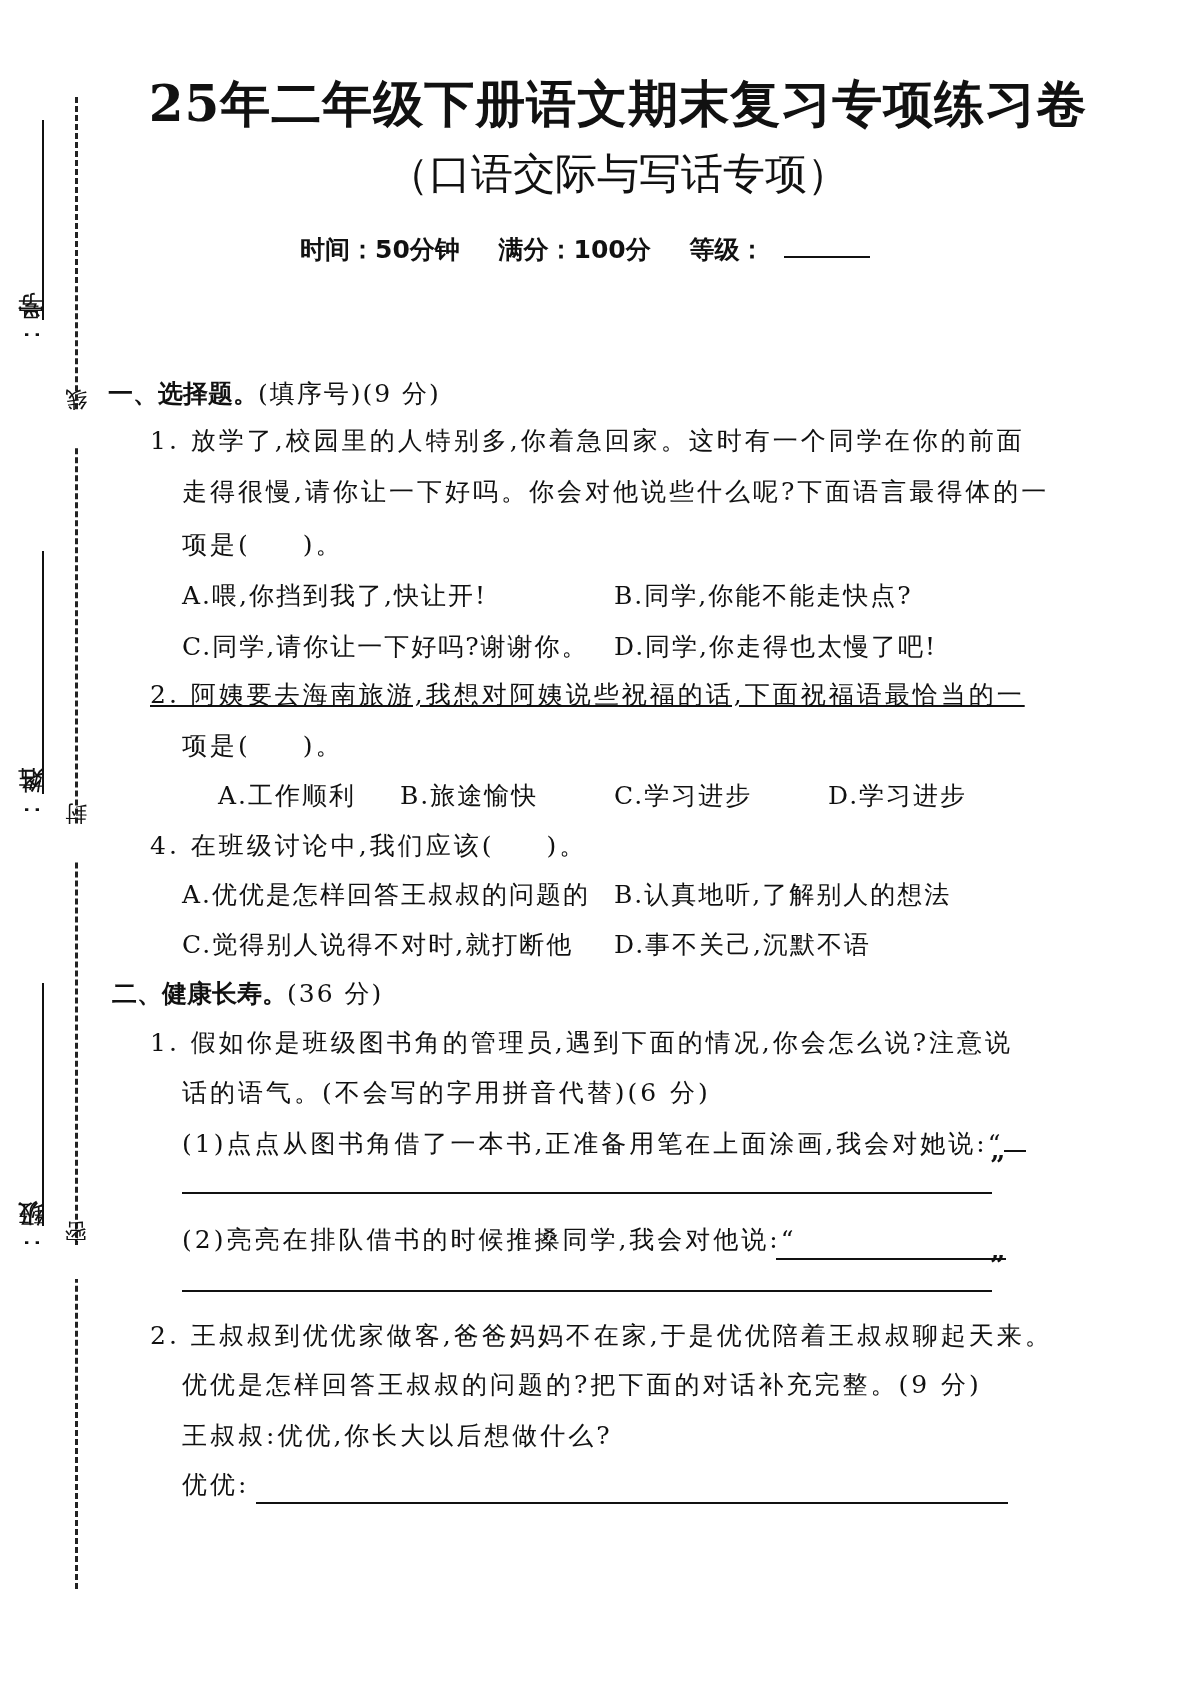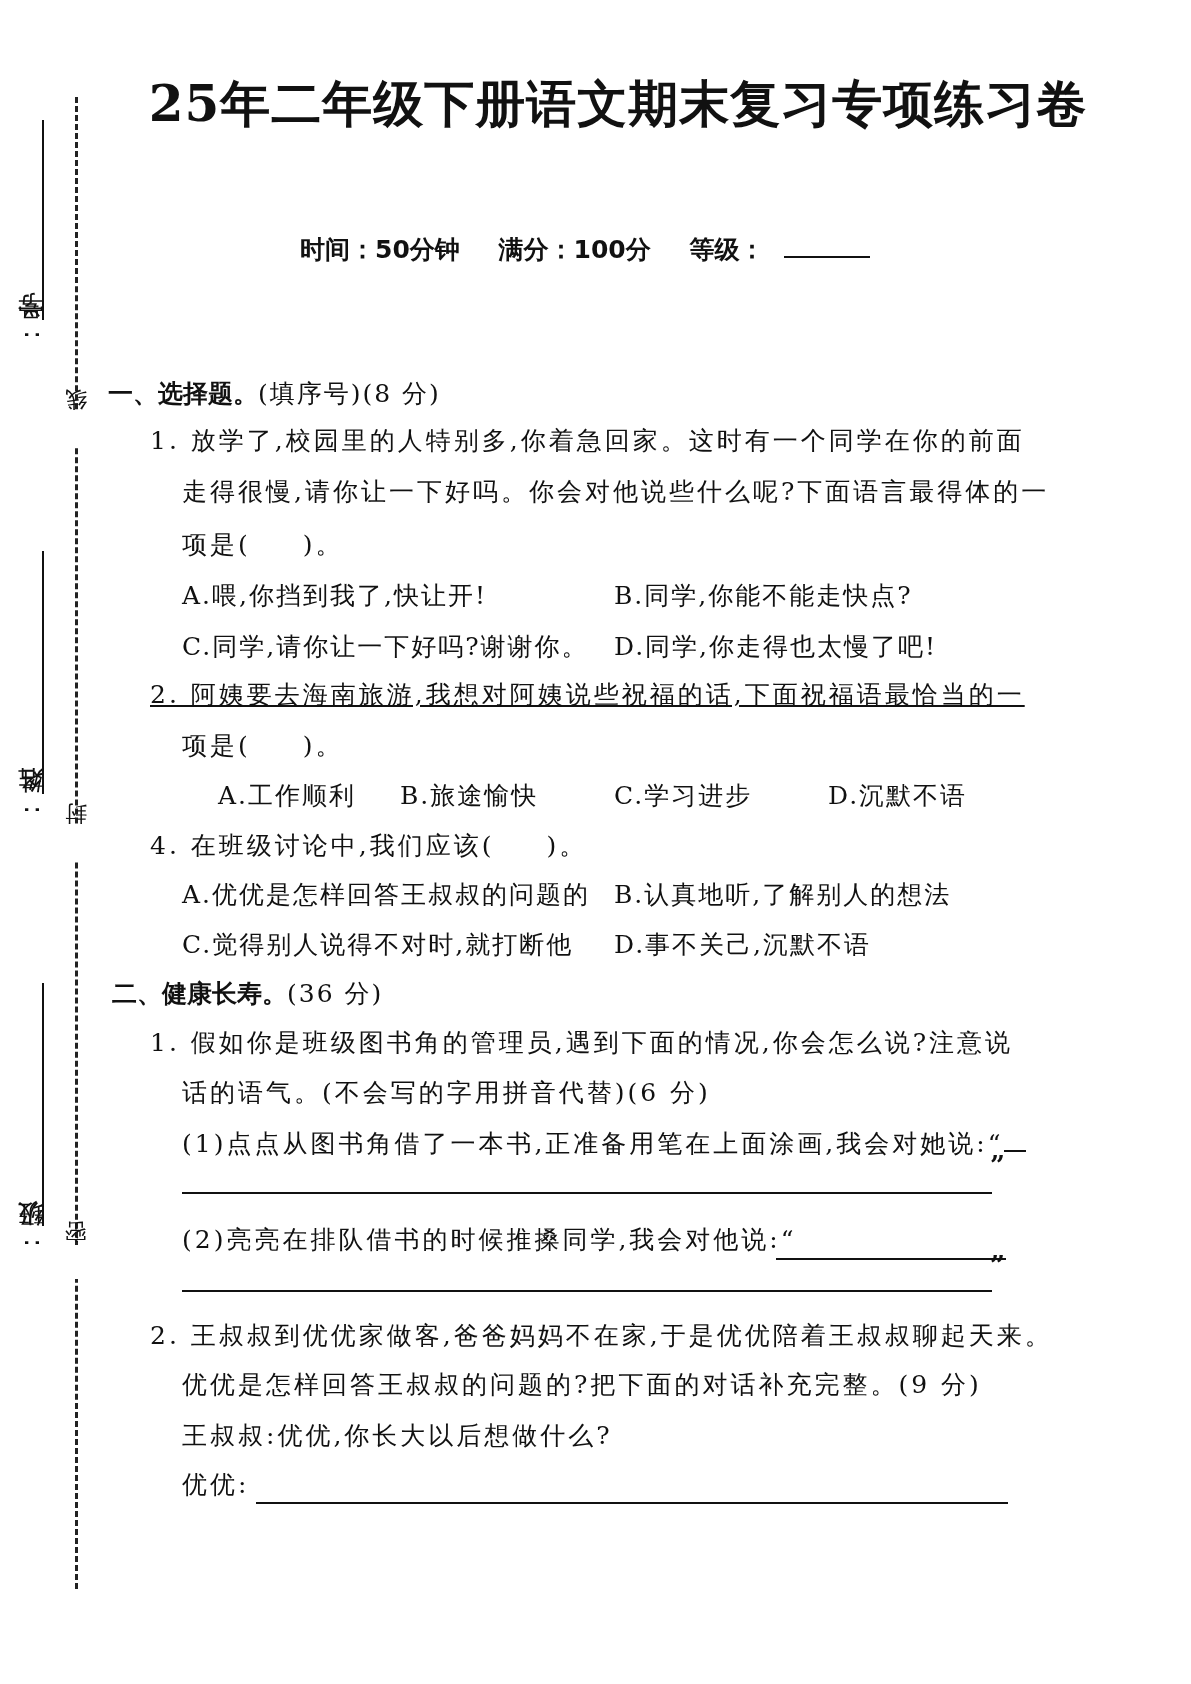--- a/index.html
+++ b/index.html
@@ -76,48 +76,49 @@
   <div class="margin-label" style="top:805px;height:90px;">姓名:</div>
 
   <div class="margin-blank" style="top:983px;height:243px;"></div>
   <div class="margin-label" style="top:1238px;height:90px;">班级:</div>
 
   <div class="margin-mark" style="top:412px;height:34px;">线</div>
   <div class="margin-mark" style="top:826px;height:34px;">封</div>
   <div class="margin-mark" style="top:1245px;height:34px;">密</div>
 
   <div class="title">25年二年级下册语文期末复习专项练习卷</div>
+  <div class="subtitle">（口语交际与写话专项）</div>
   <div class="meta">
     <span>时间：50分钟</span>
     <span>满分：100分</span>
     <span style="margin-right:20px;">等级：</span><span class="grade-blank"></span>
   </div>
 
   <div class="section-head" style="left:108px;top:376px;">
-    <span>一、选择题。</span><span class="sub">(填序号)(8 分)</span>
+    <span>一、选择题。</span><span class="sub">(填序号)(9 分)</span>
   </div>
 
   <div class="line" style="left:150px;top:423px;">1. 放学了,校园里的人特别多,你着急回家。这时有一个同学在你的前面</div>
   <div class="line" style="left:182px;top:474px;">走得很慢,请你让一下好吗。你会对他说些什么呢?下面语言最得体的一</div>
   <div class="line" style="left:182px;top:527px;">
     <span>项是(</span><span class="paren-blank"></span><span>)。</span>
   </div>
   <div class="option" style="left:182px;top:578px;">A.喂,你挡到我了,快让开!</div>
   <div class="option" style="left:614px;top:578px;">B.同学,你能不能走快点?</div>
   <div class="option" style="left:182px;top:629px;">C.同学,请你让一下好吗?谢谢你。</div>
   <div class="option" style="left:614px;top:629px;">D.同学,你走得也太慢了吧!</div>
 
   <div class="line" style="left:150px;top:677px;text-decoration:underline;">2. 阿姨要去海南旅游,我想对阿姨说些祝福的话,下面祝福语最恰当的一</div>
   <div class="line" style="left:182px;top:728px;">
     <span>项是(</span><span class="paren-blank"></span><span>)。</span>
   </div>
   <div class="option" style="left:182px;top:778px;margin-left:36px;">A.工作顺利</div>
   <div class="option" style="left:400px;top:778px;">B.旅途愉快</div>
   <div class="option" style="left:614px;top:778px;">C.学习进步</div>
-  <div class="option" style="left:828px;top:778px;">D.沉默不语</div>
+  <div class="option" style="left:828px;top:778px;">D.学习进步</div>
 
   <div class="line" style="left:150px;top:828px;">
     <span>4. 在班级讨论中,我们应该(</span><span class="paren-blank"></span><span>)。</span>
   </div>
   <div class="option" style="left:182px;top:877px;">A.优优是怎样回答王叔叔的问题的</div>
   <div class="option" style="left:614px;top:877px;">B.认真地听,了解别人的想法</div>
   <div class="option" style="left:182px;top:927px;">C.觉得别人说得不对时,就打断他</div>
   <div class="option" style="left:614px;top:927px;">D.事不关己,沉默不语</div>
 
   <div class="section-head" style="left:112px;top:976px;">

